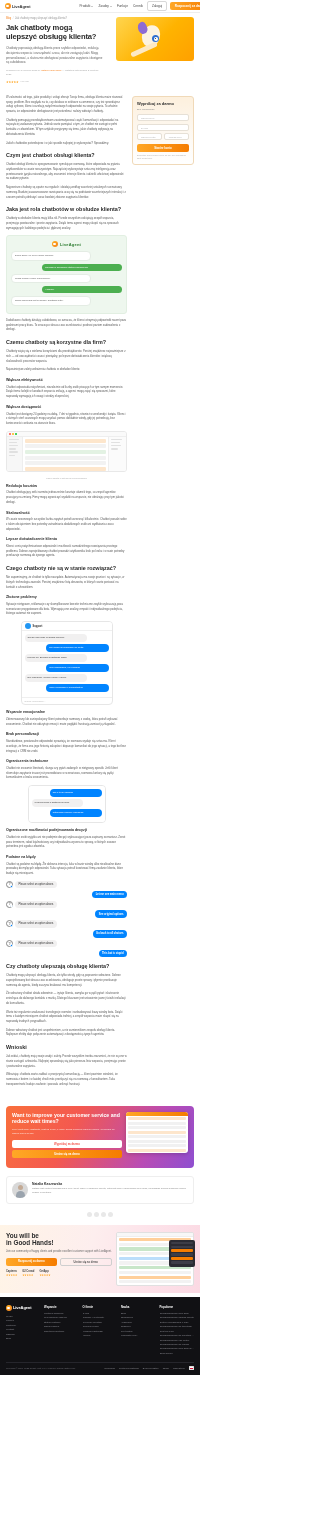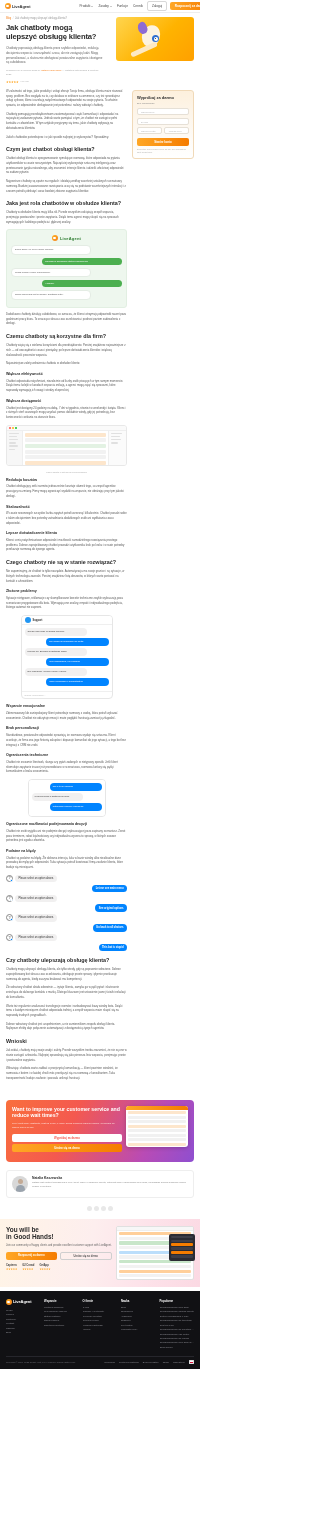--- a/index.html
+++ b/index.html
@@ -48,21 +48,21 @@
   .icon-user { width:4px;height:4px;border-radius:50%;border:.6px solid #777; position:relative;}
   .icon-user::after{content:"";position:absolute;left:.8px;top:.8px;width:2.2px;height:1.2px;border-radius:50% 50% 0 0;background:#777;}
   .divider-v { width:.6px; height:5px; background:#e0e0e0; }
   .flag { width:5px;height:3.4px;border-radius:.5px;overflow:hidden;display:flex;flex-direction:column;border:.3px solid #ddd;}
   .flag i{display:block;height:50%;}
   .flag i:first-child{background:#fff;}
   .flag i:last-child{background:#dc143c;}
 
   
   .hero {
-    display: flex; padding: 4px 6px 6px 6px; gap: 12px; background:#fff;
+    display: flex; padding: 4px 6px 12px 6px; gap: 12px; background:#fff;
   }
   .hero-left { flex: 1 1 auto; min-width:0; }
   .breadcrumb { font-size: 2.6px; color: #999; margin-bottom: 3px; display:flex; gap:1.5px; align-items:center;}
   .breadcrumb .bc-link{ color:#f58220; }
   .breadcrumb .bc-sep{ color:#ccc; }
   .hero h1 {
     font-size: 7.6px; line-height: 1.25; color: #2b2b2b; font-weight: 700;
     margin-bottom: 4px; letter-spacing: -.15px;
   }
   .hero-lead { font-size: 2.9px; line-height: 1.65; color: #666; margin-bottom: 4px; }

